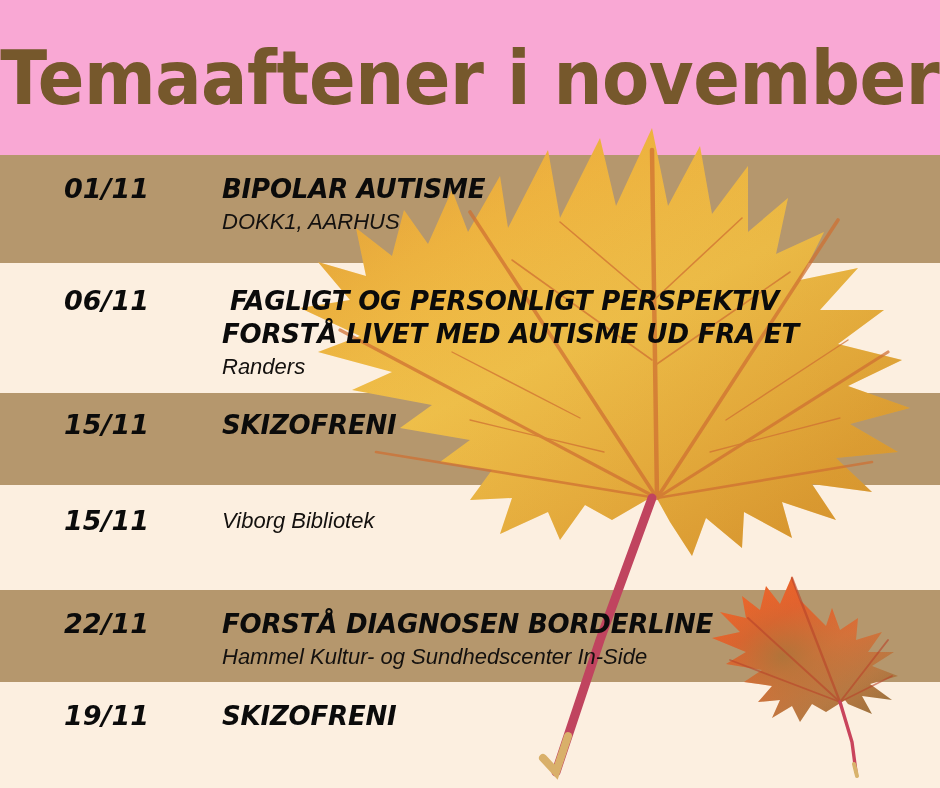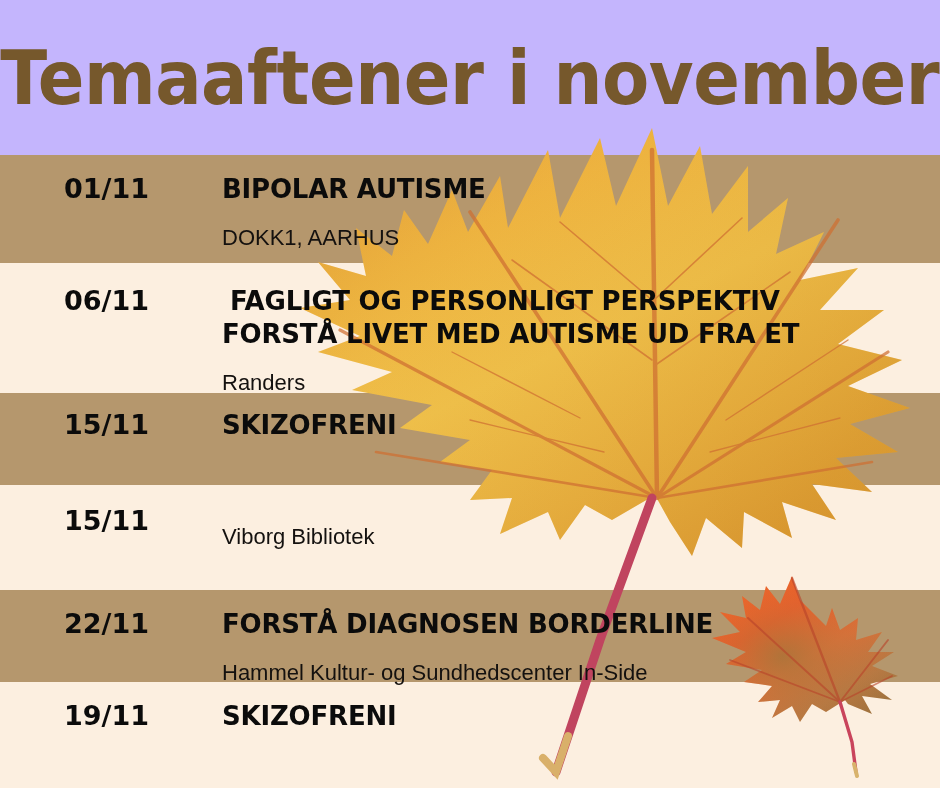--- a/index.html
+++ b/index.html
@@ -6,21 +6,21 @@
   html, body {
     width:940px; height:788px;
     background:#ffffff;
     font-family:"Liberation Sans", sans-serif;
     overflow:hidden;
   }
 
   #poster {
     position:relative;
     width:940px; height:788px;
-    background:#c4b5fd;
+    background:#f9a8d4;
     overflow:hidden;
   }
 
   
   .title-wrap {
     position:absolute;
     left:0; top:0;
     width:940px; height:155px;
     display:flex; align-items:center; justify-content:center;
     z-index:6;
@@ -57,20 +57,21 @@
     left:0; top:0; width:940px; height:788px;
     z-index:2;
     pointer-events:none;
   }
 
   
   .text-layer {
     position:absolute;
     left:0; top:155px; width:940px; height:470px;
     z-index:4;
+    font-style:italic;
   }
   .entry {
     position:absolute;
     left:0; width:940px;
     display:block;
   }
   .entry-date {
     position:absolute;
     left:64px;
     font-family:"DejaVu Sans", sans-serif;
@@ -95,21 +96,21 @@
     white-space:nowrap;
   }
   .entry-title.indent { padding-left:8px; }
   .entry-venue {
     font-family:"Liberation Sans", sans-serif;
     font-weight:400;
     font-size:22px;
     line-height:1.2;
     color:#14110f;
     white-space:nowrap;
-    margin-top:19px;
+    margin-top:3px;
   }
 </style>
 </head>
 <body>
 
 <div id="poster">
 
   <div class="title-wrap">
     <h1 class="poster-title">Temaaftener i november</h1>
   </div>

